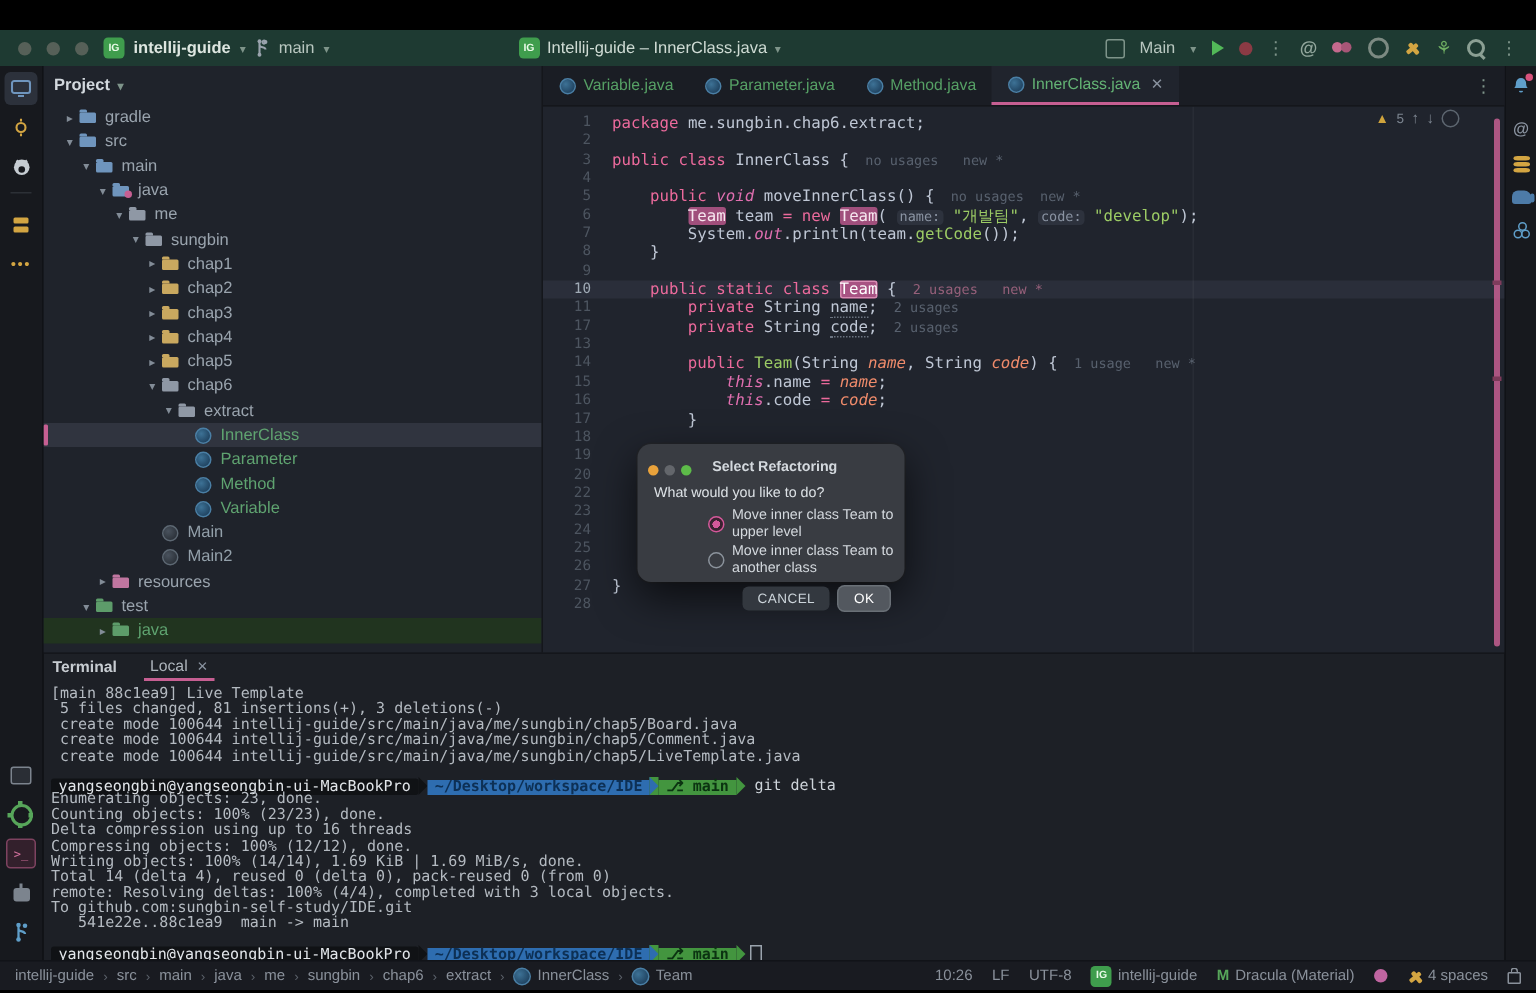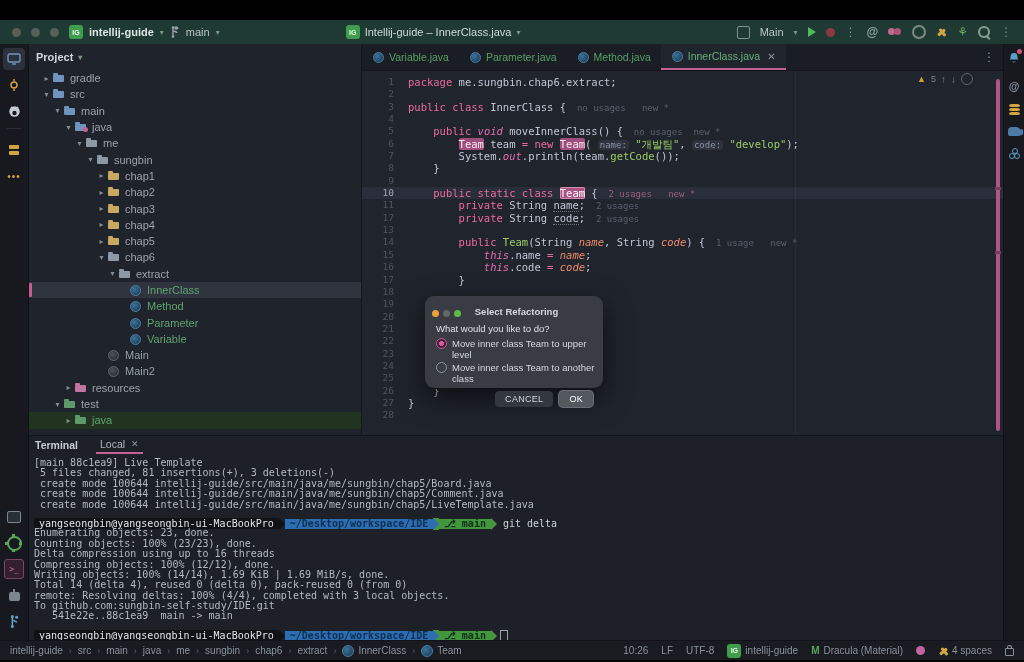--- a/index.html
+++ b/index.html
@@ -113,21 +113,21 @@
   .estripe::before{content:"";position:absolute;left:-1px;width:6px;height:3px;top:108px;background:#8d3f63;}
   .estripe::after{content:"";position:absolute;left:-1px;width:6px;height:3px;top:172px;background:#8d3f63;}
   
   .dialog{position:absolute;left:63px;top:225px;width:178px;height:92px;background:#393c42;border-radius:9px;
     box-shadow:0 10px 28px rgba(0,0,0,.65),0 0 0 1px #23252a;z-index:30;color:#d4d9de;}
   .dlg-head{display:flex;align-items:flex-end;height:17px;padding:4px 7px 0 7px;}
   .dlg-dot{width:7px;height:7px;border-radius:50%;margin-right:4px;}
   .dlg-dot.o{background:#e9a23b;} .dlg-dot.g1{background:#63666b;} .dlg-dot.g2{background:#5dbb49;}
   .dlg-title{flex:1;text-align:center;font-size:9.5px;font-weight:bold;margin-right:28px;}
   .dlg-q{font-size:9.5px;padding:6px 0 3px 11px;color:#dde2e6;}
-  .dlg-opt{display:flex;align-items:flex-start;gap:5px;font-size:9.5px;padding:1px 0 1px 11px;}
+  .dlg-opt{display:flex;align-items:center;gap:5px;font-size:9.5px;padding:1px 0 1px 11px;margin-left:36px;}
   .radio{width:9px;height:9px;border:1.5px solid #8b939c;border-radius:50%;flex:none;}
   .radio.on{border-color:#d5589a;background:radial-gradient(circle,#d5589a 0 2.5px,#3a2230 2.6px);}
   .dlg-btns{display:flex;justify-content:flex-end;gap:6px;padding:6px 10px 0 0;}
   .btn{font-size:9px;font-weight:normal;border-radius:4px;padding:3px 10px;letter-spacing:.3px;}
   .btn.cancel{background:#33383f;color:#cdd5db;}
   .btn.ok{background:#53585f;color:#fff;box-shadow:0 0 0 1px #6a7077;}
   
   .terminal{flex:1;background:#1d2026;border-top:1px solid #14161b;display:flex;flex-direction:column;min-height:0;}
   .term-head{height:18px;display:flex;align-items:flex-end;gap:18px;padding-left:6px;font-size:10.5px;color:#c7ccd1;}
   .term-title{font-weight:bold;padding-bottom:3px;}
@@ -347,26 +347,26 @@
                 <span class="tlabel ">extract</span>
               </div>
               <div class="trow sel" style="padding-left: 89px;">
                 <span class="tarrow"></span>
                 <span class="ticon klass"></span>
                 <span class="tlabel green">InnerClass</span>
               </div>
               <div class="trow" style="padding-left: 89px;">
                 <span class="tarrow"></span>
                 <span class="ticon klass"></span>
-                <span class="tlabel green">Method</span>
+                <span class="tlabel green">Parameter</span>
               </div>
               <div class="trow" style="padding-left: 89px;">
                 <span class="tarrow"></span>
                 <span class="ticon klass"></span>
-                <span class="tlabel green">Parameter</span>
+                <span class="tlabel green">Method</span>
               </div>
               <div class="trow" style="padding-left: 89px;">
                 <span class="tarrow"></span>
                 <span class="ticon klass"></span>
                 <span class="tlabel green">Variable</span>
               </div>
               <div class="trow" style="padding-left: 67px;">
                 <span class="tarrow"></span>
                 <span class="ticon klass dim"></span>
                 <span class="tlabel gray2">Main</span>
@@ -490,24 +490,20 @@
                 <div class="cline">
                   <span class="lnum">18</span>
                   <span class="lbody"></span>
                 </div>
                 <div class="cline">
                   <span class="lnum">19</span>
                   <span class="lbody"></span>
                 </div>
                 <div class="cline">
                   <span class="lnum">20</span>
-                  <span class="lbody"></span>
-                </div>
-                <div class="cline">
-                  <span class="lnum">21</span>
                   <span class="lbody"></span>
                 </div>
                 <div class="cline">
                   <span class="lnum">22</span>
                   <span class="lbody"></span>
                 </div>
                 <div class="cline">
                   <span class="lnum">23</span>
                   <span class="lbody"></span>
                 </div>

